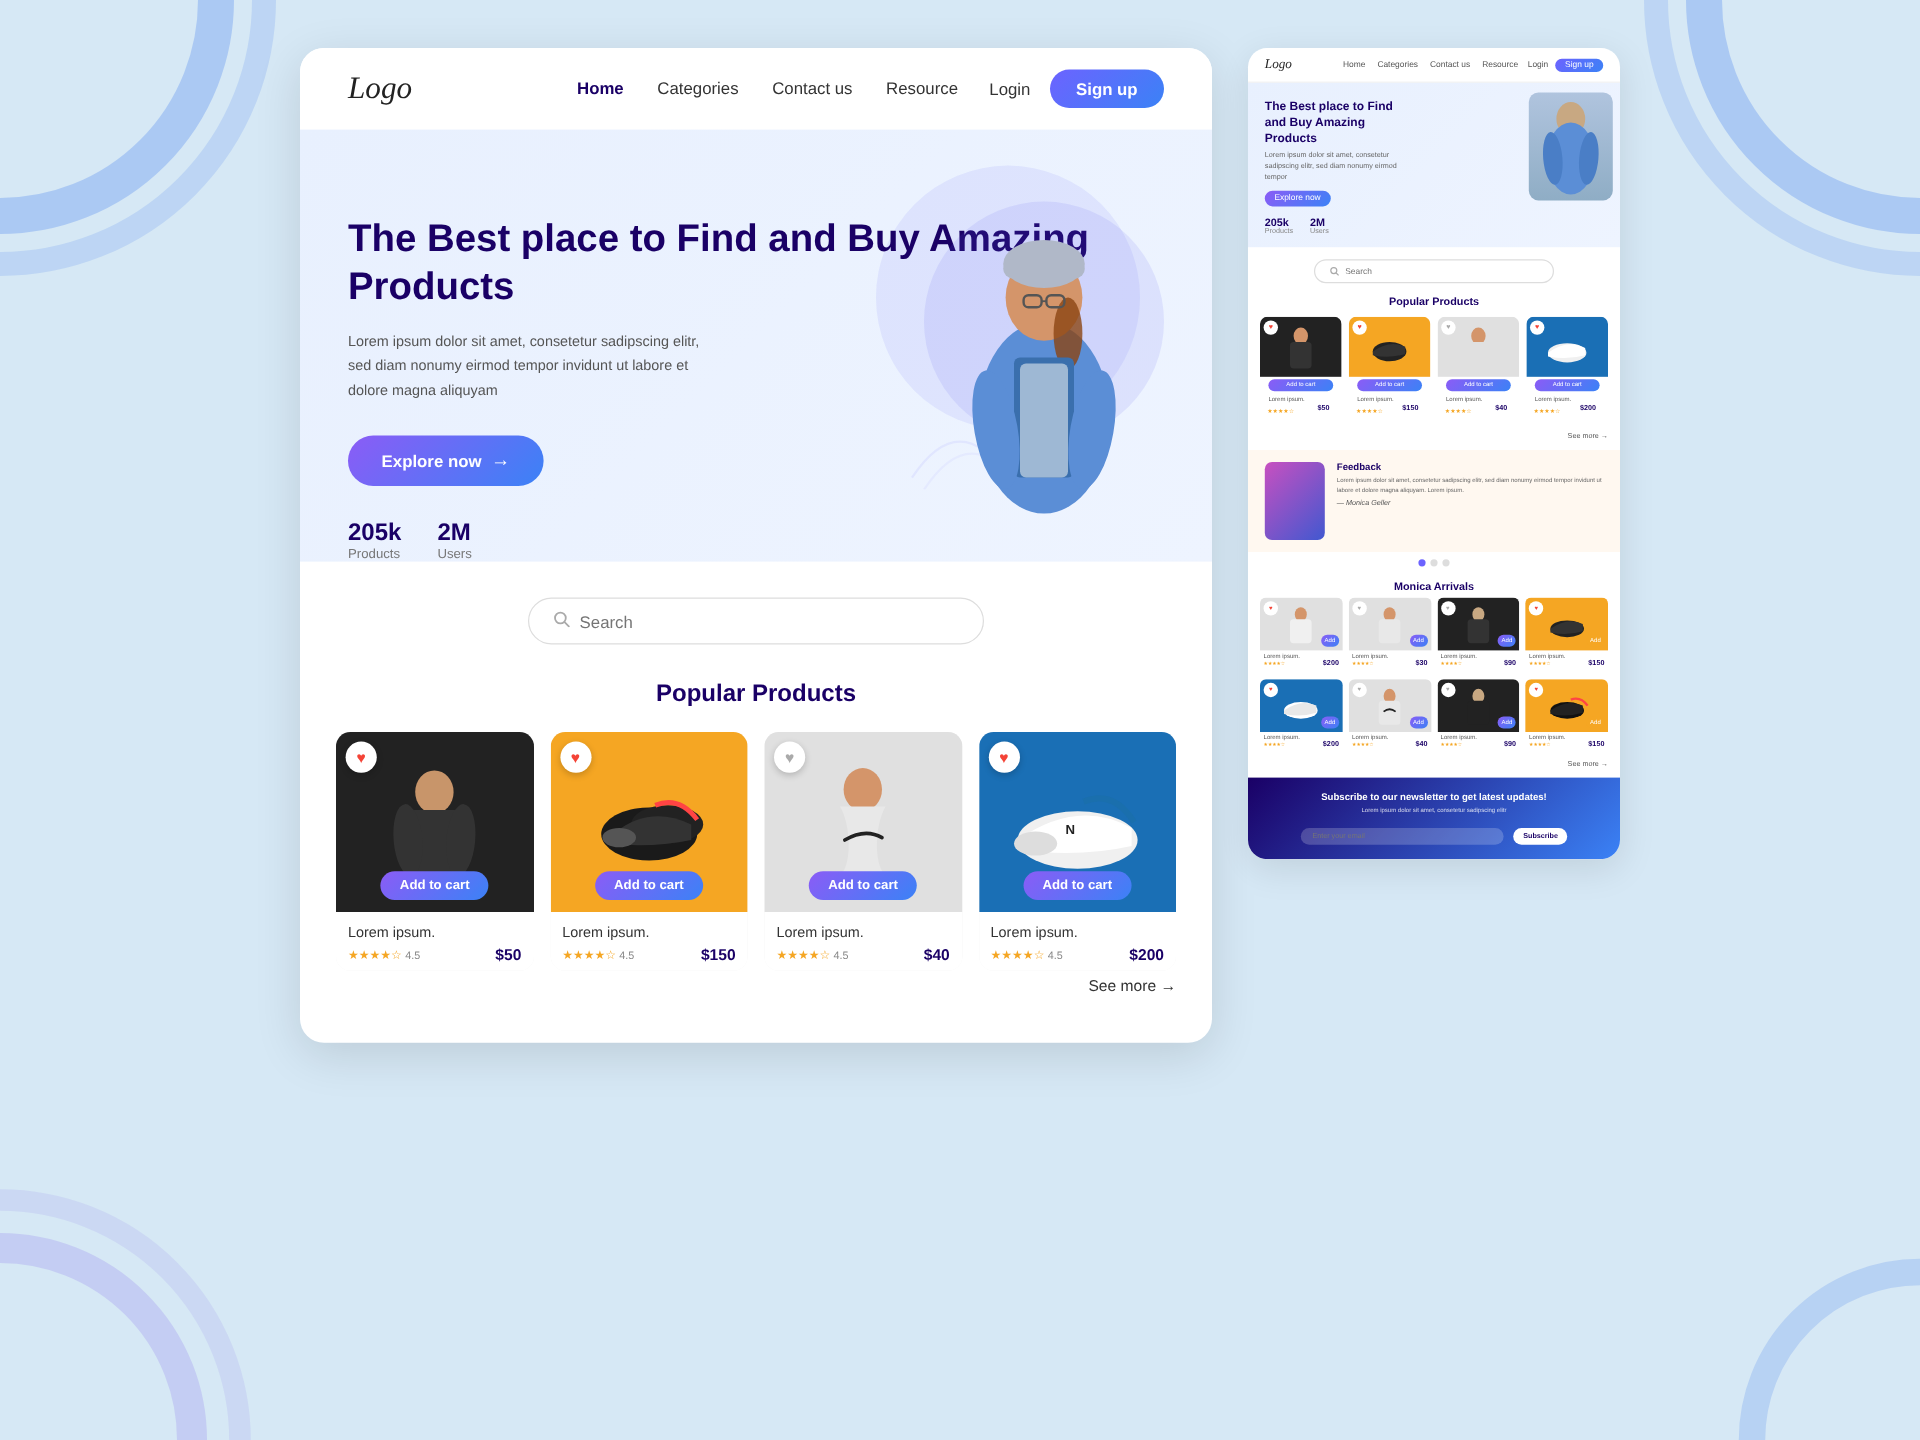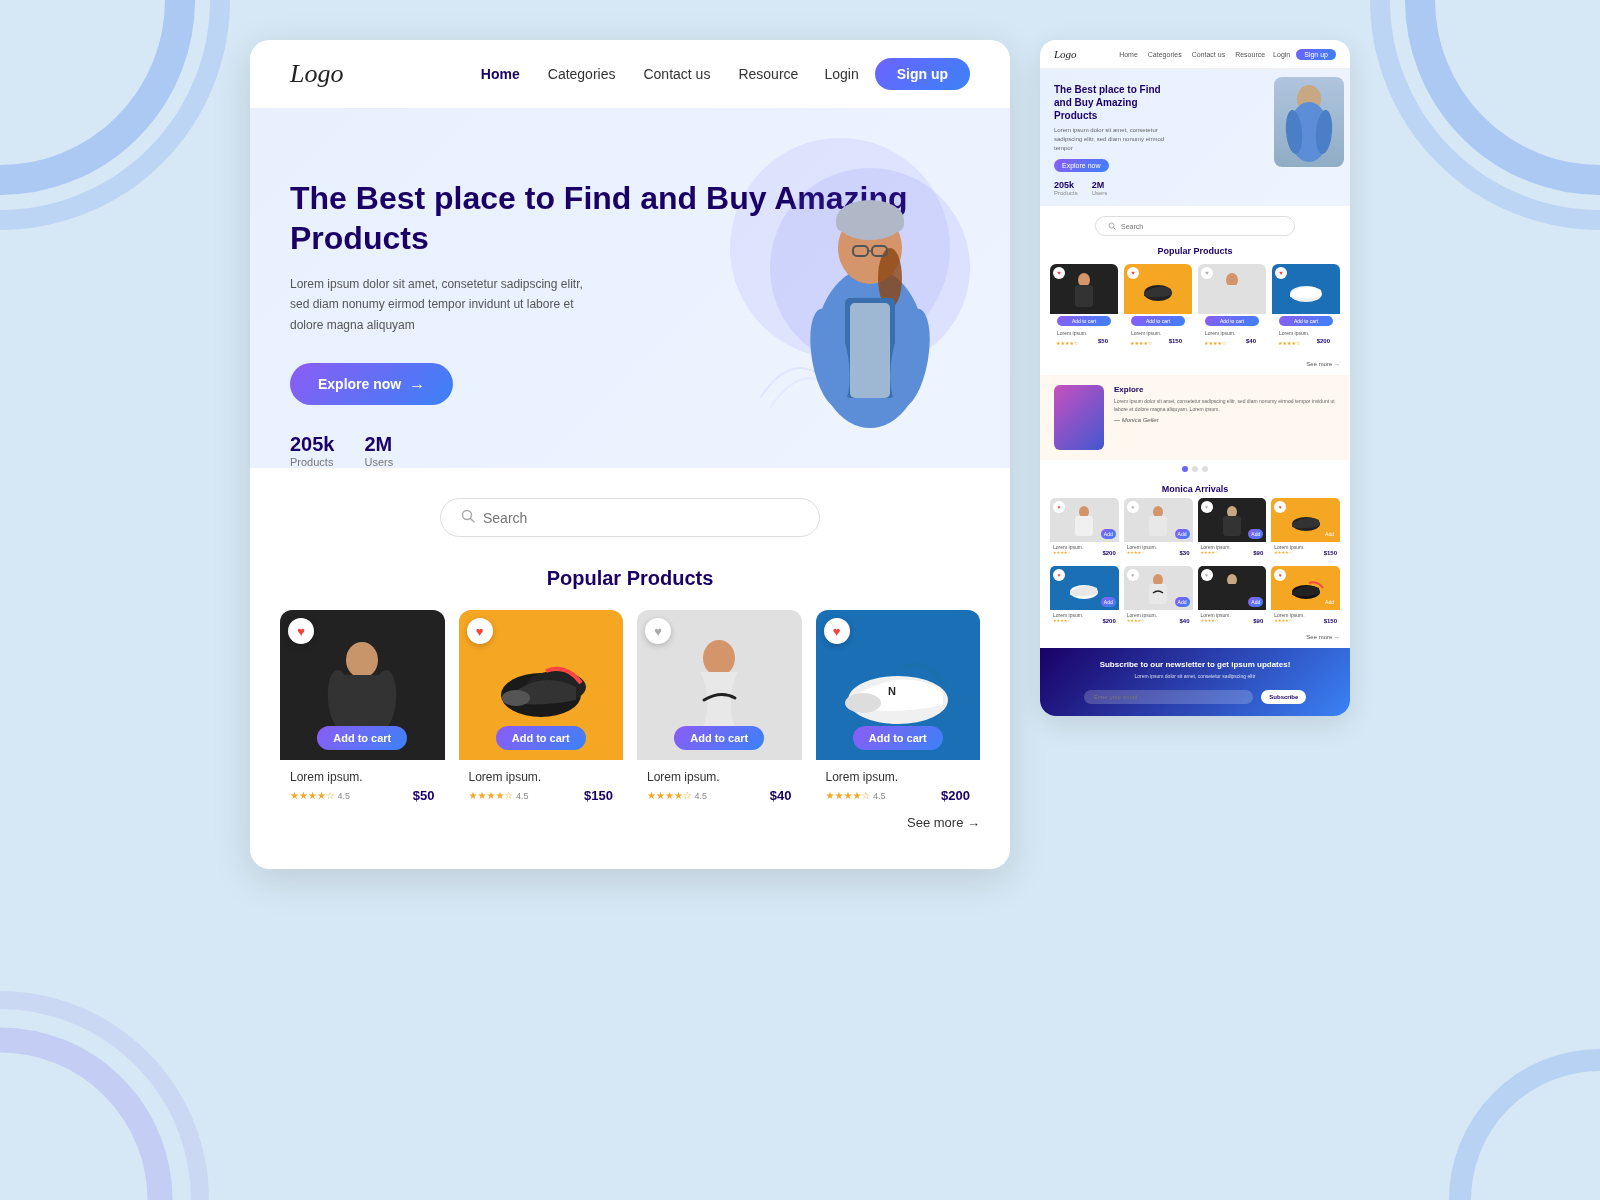--- a/index.html
+++ b/index.html
@@ -1012,21 +1012,21 @@
           </div>
         </div>
       </div>
 
     </div>
     <div class="thumb-see-more">See more →</div>
 
     <div class="thumb-feedback">
       <div class="thumb-feedback-img"></div>
       <div class="thumb-feedback-text">
-        <div class="thumb-feedback-title">Explore</div>
+        <div class="thumb-feedback-title">Feedback</div>
         <div class="thumb-feedback-desc">Lorem ipsum dolor sit amet, consetetur sadipscing elitr, sed diam nonumy eirmod tempor invidunt ut labore et dolore magna aliquyam. Lorem ipsum.</div>
         <div class="thumb-feedback-author">— Monica Geller</div>
       </div>
     </div>
     <div class="thumb-dots">
       <div class="thumb-dot active"></div>
       <div class="thumb-dot"></div>
       <div class="thumb-dot"></div>
     </div>
 
@@ -1212,21 +1212,21 @@
             <span style="color:#f5a623;font-size:4px;">★★★★☆</span>
             <span class="thumb-latest-price">$150</span>
           </div>
         </div>
       </div>
 
     </div>
     <div class="thumb-see-more2">See more →</div>
 
     <div class="thumb-newsletter">
-      <div class="thumb-newsletter-title">Subscribe to our newsletter to get ipsum updates!</div>
+      <div class="thumb-newsletter-title">Subscribe to our newsletter to get latest updates!</div>
       <div class="thumb-newsletter-desc">Lorem ipsum dolor sit amet, consetetur sadipscing elitr</div>
       <div style="margin-top:4px;">
         <input class="thumb-newsletter-input" type="email" placeholder="Enter your email" style="">
         <button class="thumb-newsletter-btn">Subscribe</button>
       </div>
     </div>
 
   </div>
 
 </div>

